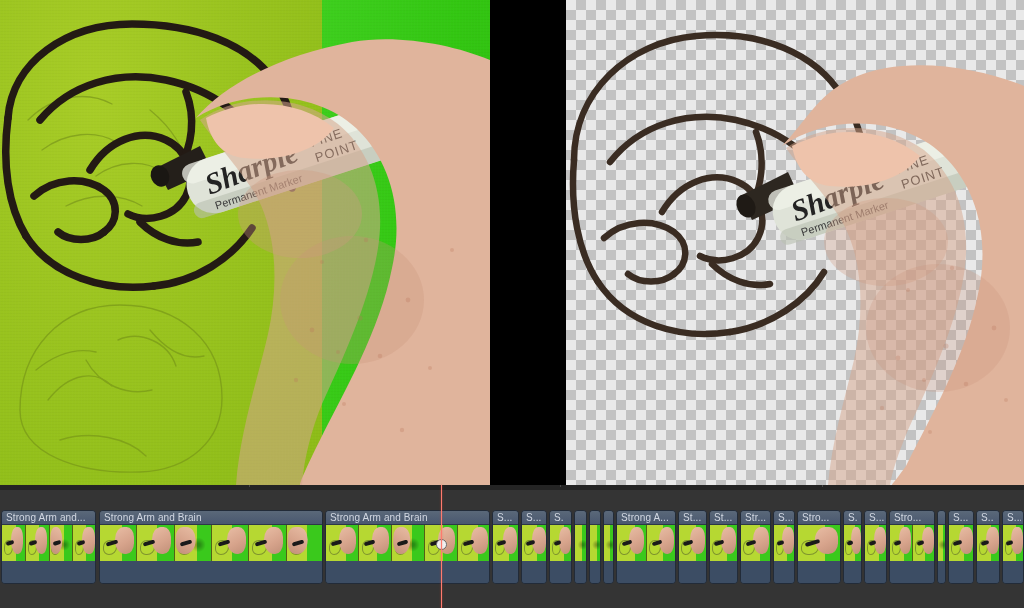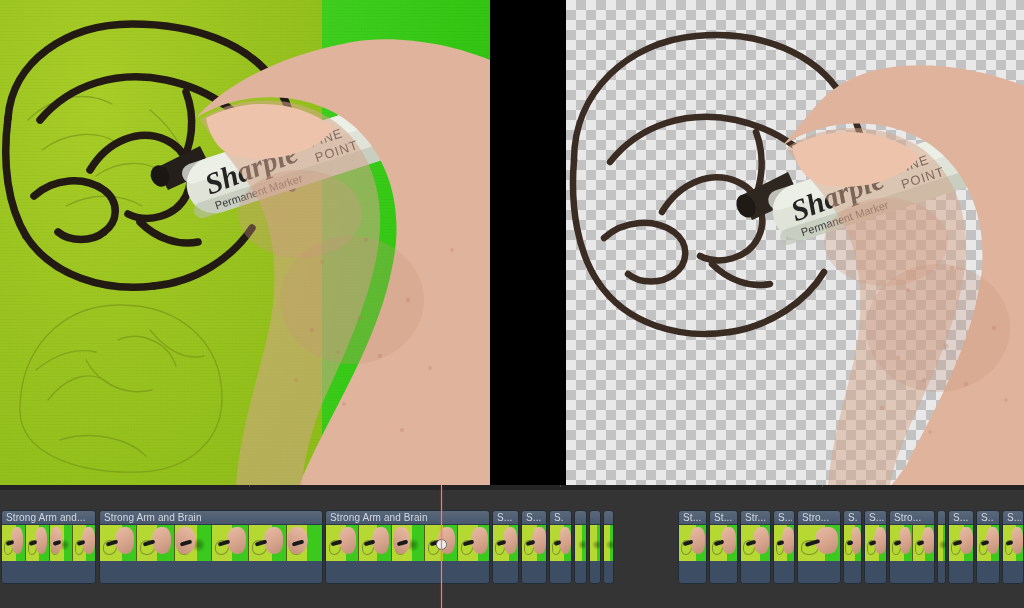--- a/index.html
+++ b/index.html
@@ -438,20 +438,38 @@
         </div>
         <div class="clip" style="left: 603px; width: 11px;">
           <div class="clip-header">
             <div class="clip-title"></div>
           </div>
           <div class="filmstrip">
             <div class="frame v-a" style="width: 11px;"></div>
           </div>
           <div class="clip-body"></div>
         </div>
+        <div class="clip" style="left: 616px; width: 60px;">
+          <div class="clip-header">
+            <div class="clip-title">Strong A...</div>
+          </div>
+          <div class="filmstrip">
+            <div class="frame v-a" style="width: 30px;">
+              <div class="scribble"></div>
+              <div class="hand"></div>
+              <div class="nib"></div>
+            </div>
+            <div class="frame v-b" style="width: 30px;">
+              <div class="scribble"></div>
+              <div class="hand"></div>
+              <div class="nib"></div>
+            </div>
+          </div>
+          <div class="clip-body"></div>
+        </div>
         <div class="clip" style="left: 678px; width: 29px;">
           <div class="clip-header">
             <div class="clip-title">St...</div>
           </div>
           <div class="filmstrip">
             <div class="frame v-a" style="width: 29px;">
               <div class="scribble"></div>
               <div class="hand"></div>
               <div class="nib"></div>
             </div>

